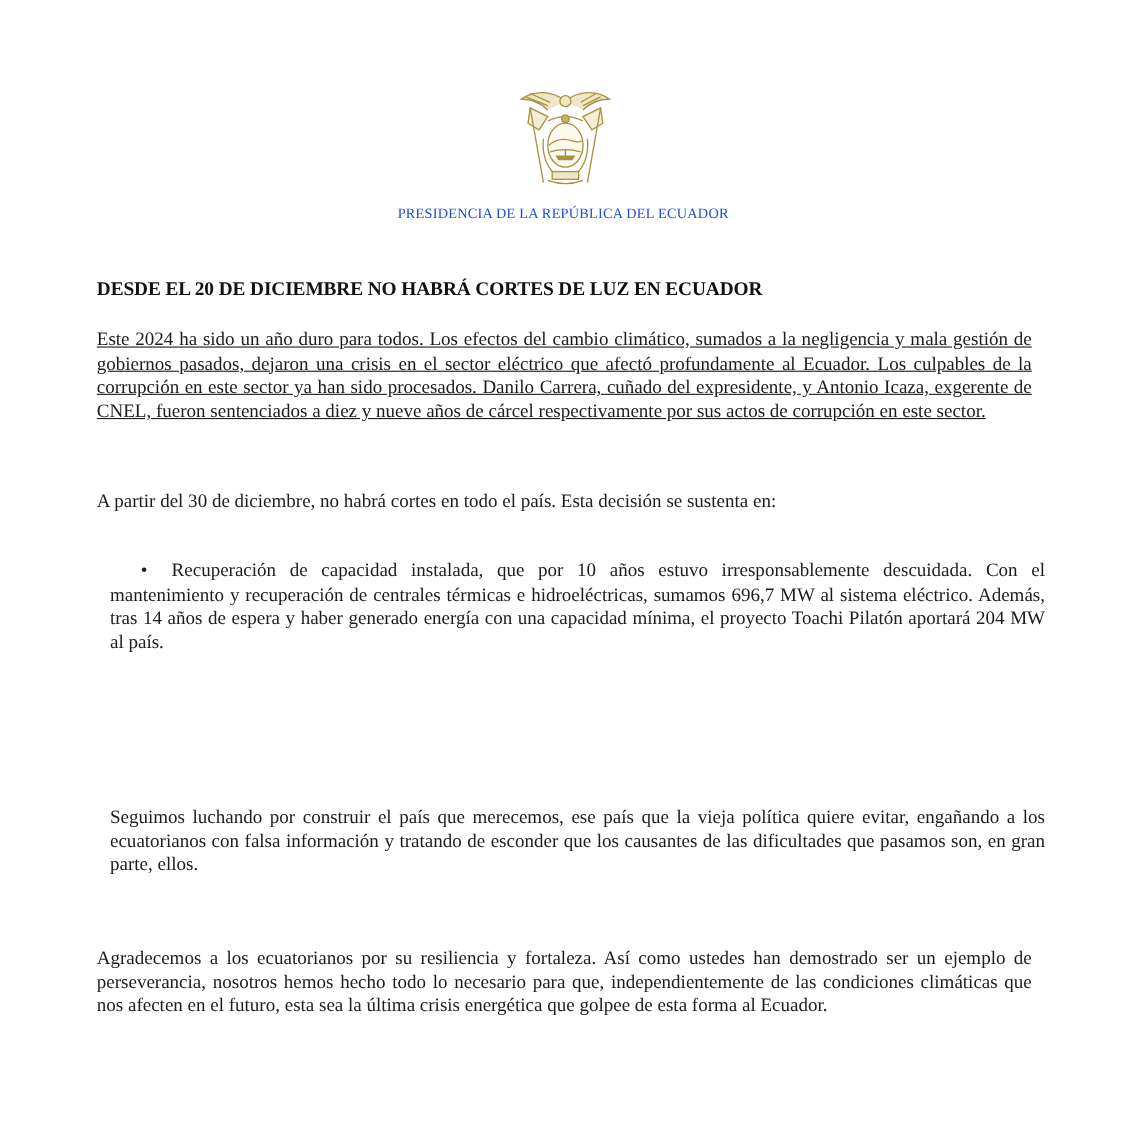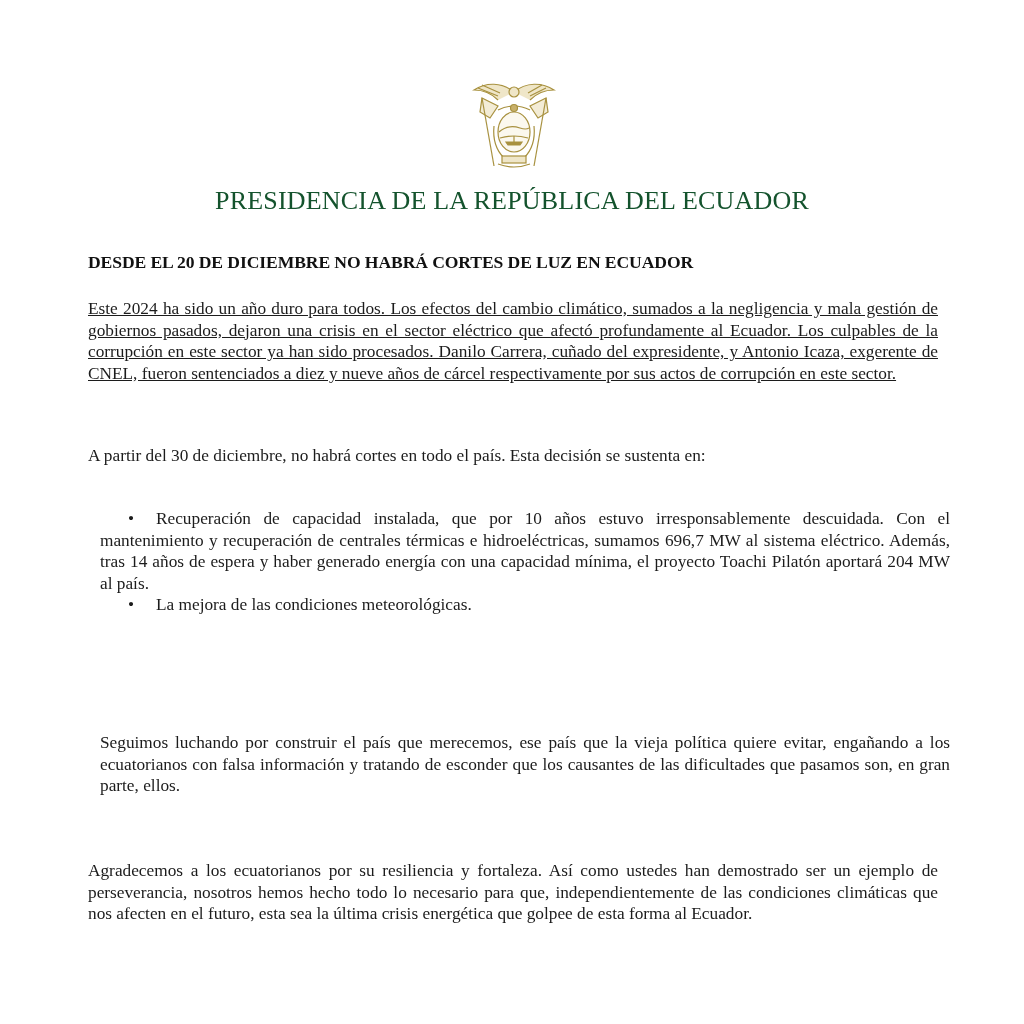--- a/index.html
+++ b/index.html
@@ -21,22 +21,22 @@
       top: 76px;
       width: 92px;
       height: 100px;
     }
     .institution {
       position: absolute;
       left: 0;
       width: 1024px;
       top: 186px;
       text-align: center;
-      font-size: 26px;
-      color: #14532d;
+      font-size: 13px;
+      color: #1d4ed8;
       letter-spacing: 0.2px;
       white-space: nowrap;
     }
     .headline {
       position: absolute;
       left: 88px;
       top: 252px;
       font-size: 17.6px;
       font-weight: bold;
       color: #111;
@@ -97,18 +97,17 @@
 <div class="institution">PRESIDENCIA DE LA REPÚBLICA DEL ECUADOR</div>
 
 <div class="headline">DESDE EL 20 DE DICIEMBRE NO HABRÁ CORTES DE LUZ EN ECUADOR</div>
 
 <p class="body-text p1" style="margin:0;">Este 2024 ha sido un año duro para todos. Los efectos del cambio climático, sumados a la negligencia y mala gestión de gobiernos pasados, dejaron una crisis en el sector eléctrico que afectó profundamente al Ecuador. Los culpables de la corrupción en este sector ya han sido procesados. Danilo Carrera, cuñado del expresidente, y Antonio Icaza, exgerente de CNEL, fueron sentenciados a diez y nueve años de cárcel respectivamente por sus actos de corrupción en este sector.</p>
 
 <p class="body-text p2" style="margin:0;">A partir del 30 de diciembre, no habrá cortes en todo el país. Esta decisión se sustenta en:</p>
 
 <ul class="body-text bullets">
   <li><span class="dot">•</span><span>Recuperación de capacidad instalada, que por 10 años estuvo irresponsablemente descuidada. Con el mantenimiento y recuperación de centrales térmicas e hidroeléctricas, sumamos 696,7 MW al sistema eléctrico. Además, tras 14 años de espera y haber generado energía con una capacidad mínima, el proyecto Toachi Pilatón aportará 204 MW al país.</span></li>
-  <li><span class="dot">•</span><span>La mejora de las condiciones meteorológicas.</span></li>
 </ul>
 
 <p class="body-text p3" style="margin:12px;">Seguimos luchando por construir el país que merecemos, ese país que la vieja política quiere evitar, engañando a los ecuatorianos con falsa información y tratando de esconder que los causantes de las dificultades que pasamos son, en gran parte, ellos.</p>
 
 <p class="body-text p4" style="margin:0;">Agradecemos a los ecuatorianos por su resiliencia y fortaleza. Así como ustedes han demostrado ser un ejemplo de perseverancia, nosotros hemos hecho todo lo necesario para que, independientemente de las condiciones climáticas que nos afecten en el futuro, esta sea la última crisis energética que golpee de esta forma al Ecuador.</p>
 
 </body></html>

